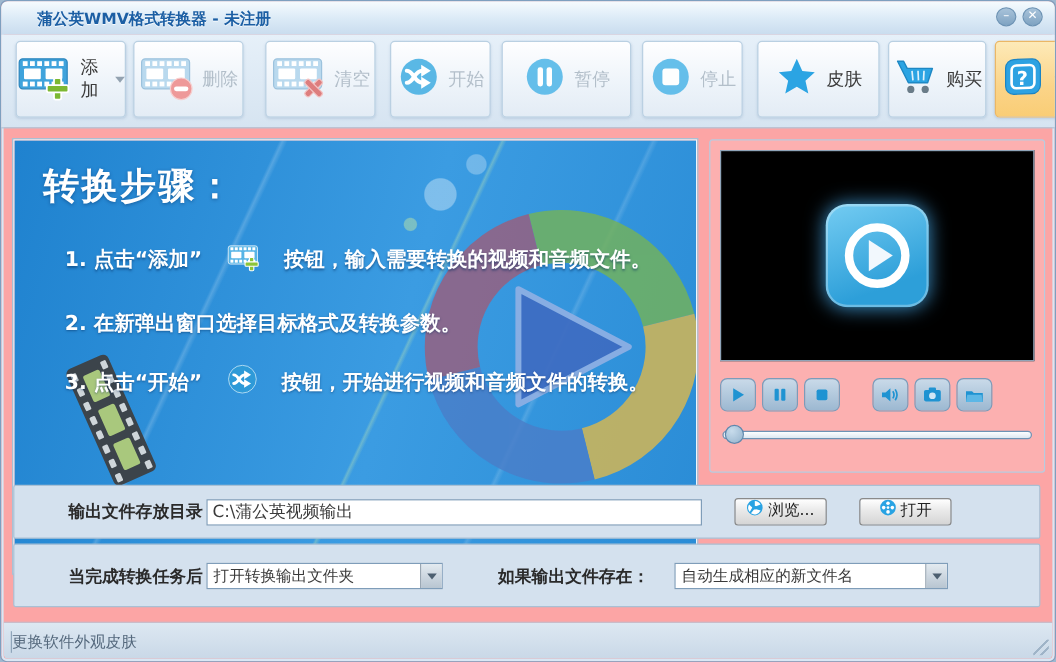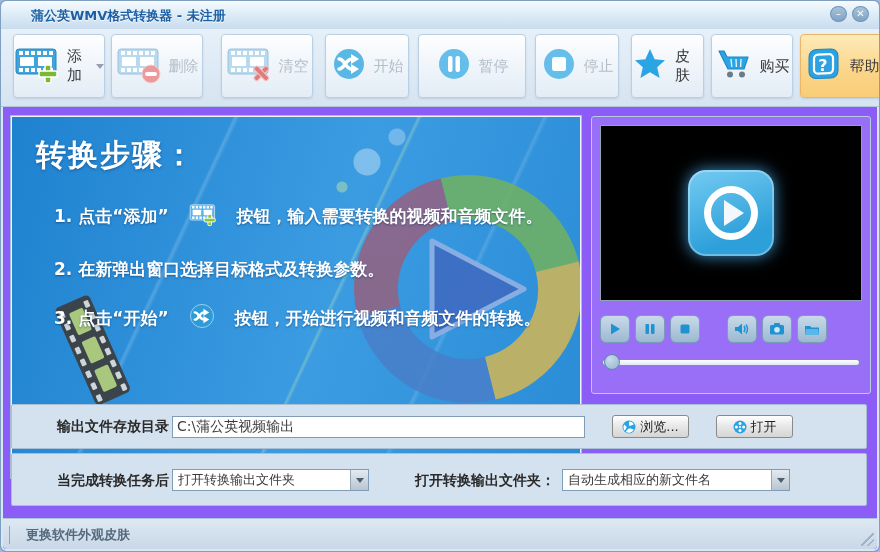--- a/index.html
+++ b/index.html
@@ -1,18 +1,18 @@
 <!DOCTYPE html>
 <html><head>
 <meta charset="utf-8">
 <style>
   * { margin:0; padding:0; box-sizing:border-box; }
   html,body { width:880px; height:552px; background:#9fb8cf; font-family:"DejaVu Sans","Liberation Sans",sans-serif; }
   .app { position:relative; width:880px; height:552px; border:1px solid #7e9fbf; border-radius:6px;
-         background:#8b5cf6; overflow:hidden;
+         background:#fca5a5; overflow:hidden;
          box-shadow: inset 0 0 0 2px #d9e7f4; }
 
   
   .titlebar { position:absolute; left:0; top:0; right:0; height:28px;
               background:linear-gradient(#f6fbfe,#dcebf7 50%,#c9dcee);
               border-radius:6px 6px 0 0; }
   .title { position:absolute; left:30px; top:6px; font-size:13px; font-weight:bold; color:#1c5fa4;
            text-shadow:0 1px 0 rgba(255,255,255,.8); }
   .winbtn { position:absolute; top:5px; width:17px; height:16px; border-radius:50%;
             background:linear-gradient(#a8c3da,#7fa3c2); border:1px solid #6d93b4;
@@ -86,35 +86,35 @@
   .gbox { position:absolute; left:10px; width:856px; border:1px solid #a9c0d4; border-radius:2px;
           background:#d4e1ee; }
   .gb1 { top:403px; height:45px; }
   .gb2 { top:452px; height:53px; }
   .flabel { position:absolute; font-size:14px; font-weight:600; color:#2a2a2a; }
   .dirinput { position:absolute; left:160px; top:11px; width:413px; height:22px;
               border:1px solid #7f9db9; background:#fff; font-size:14px; color:#3a3a3a;
               padding:0 4px; font-family:"DejaVu Sans","Liberation Sans",sans-serif; }
   .sbtn { position:absolute; top:10px; width:77px; height:23px; border:1px solid #8a8a8a; border-radius:3px;
           background:linear-gradient(#ffffff,#e9e9e9 45%,#d5d5d5); font-size:13px; color:#222;
-          display:flex; align-items:center; justify-content:center; gap:4px; cursor:pointer; }
+          display:flex; align-items:flex-start; justify-content:center; gap:4px; cursor:pointer; }
   .combo { position:absolute; top:15px; height:22px; border:1px solid #7f9db9; background:#fff;
            display:flex; align-items:center; cursor:pointer; }
   .combo .val { flex:1; font-size:13px; color:#3a3a3a; padding:0 5px; white-space:nowrap; overflow:hidden; }
   .combo .drop { width:18px; height:100%; border-left:1px solid #9aa7b3;
                  background:linear-gradient(#e3eaf0,#b8c5d1); display:flex; align-items:center; justify-content:center; }
   .combo .drop i { width:0; height:0; border-left:4px solid transparent; border-right:4px solid transparent;
                    border-top:5px solid #4d5f70; }
 
   
   .statusbar { position:absolute; left:2px; right:2px; bottom:2px; height:31px;
                border-top:1px solid #aec3d7; background:linear-gradient(#dde8f2,#c9d8e7);
                border-radius:0 0 4px 4px; }
   .statustext { position:absolute; left:6px; top:7px; font-size:13px; color:#55697d;
-                border-left:1px solid #8fa5ba; padding-left:16px; cursor:pointer;font-weight:bold; }
+                border-left:1px solid #8fa5ba; padding-left:0; cursor:pointer; }
   .grip { position:absolute; right:3px; bottom:3px; width:13px; height:13px;
           background:linear-gradient(135deg, transparent 45%, #9fb4c8 45% 55%, transparent 55% 70%, #9fb4c8 70% 80%, transparent 80%); }
 </style>
 </head>
 <body>
 
 <div class="app">
 
   <div class="titlebar">
     <span class="title">蒲公英WMV格式转换器 - 未注册</span>
@@ -241,21 +241,21 @@
         <svg width="36" height="36" viewBox="0 0 36 36">
           <circle cx="18" cy="18" r="15" fill="#55b8e8" opacity="0.9"></circle>
           <rect x="11" y="11" width="14" height="14" rx="2.5" fill="#fdfefe"></rect>
         </svg>
       </span>
       <span class="lbl">停止</span>
     </div>
 
     <span class="gap2"></span>
 
-    <div class="tbtn on" style="width:73px">
+    <div class="tbtn on" style="width:102px">
       <span class="stepicon">
         <svg width="36" height="36" viewBox="0 0 36 36">
           <polygon points="18,3 22.6,13.2 33,14.2 25.2,21.2 27.6,32 18,26.2 8.4,32 10.8,21.2 3,14.2 13.4,13.2" fill="#2ba4e3"></polygon>
         </svg>
       </span>
       <span class="lbl">皮肤</span>
     </div>
 
     <div class="tbtn on" style="width:82px;margin-left:7px">
       <span class="stepicon">
@@ -462,21 +462,21 @@
   </div>
 
   <div class="gbox gb2">
     <span class="flabel" style="left:45px;top:18px">当完成转换任务后：</span>
     <div class="combo" style="left:160px;width:197px">
       <span class="val">打开转换输出文件夹</span>
       <span class="drop">
           <i></i>
         </span>
     </div>
-    <span class="flabel" style="left:403px;top:18px">打开转换输出文件夹：</span>
+    <span class="flabel" style="left:403px;top:18px">如果输出文件存在：</span>
     <div class="combo" style="left:550px;width:228px">
       <span class="val">自动生成相应的新文件名</span>
       <span class="drop">
           <i></i>
         </span>
     </div>
   </div>
 
   <div class="statusbar">
     <span class="statustext">更换软件外观皮肤</span>

